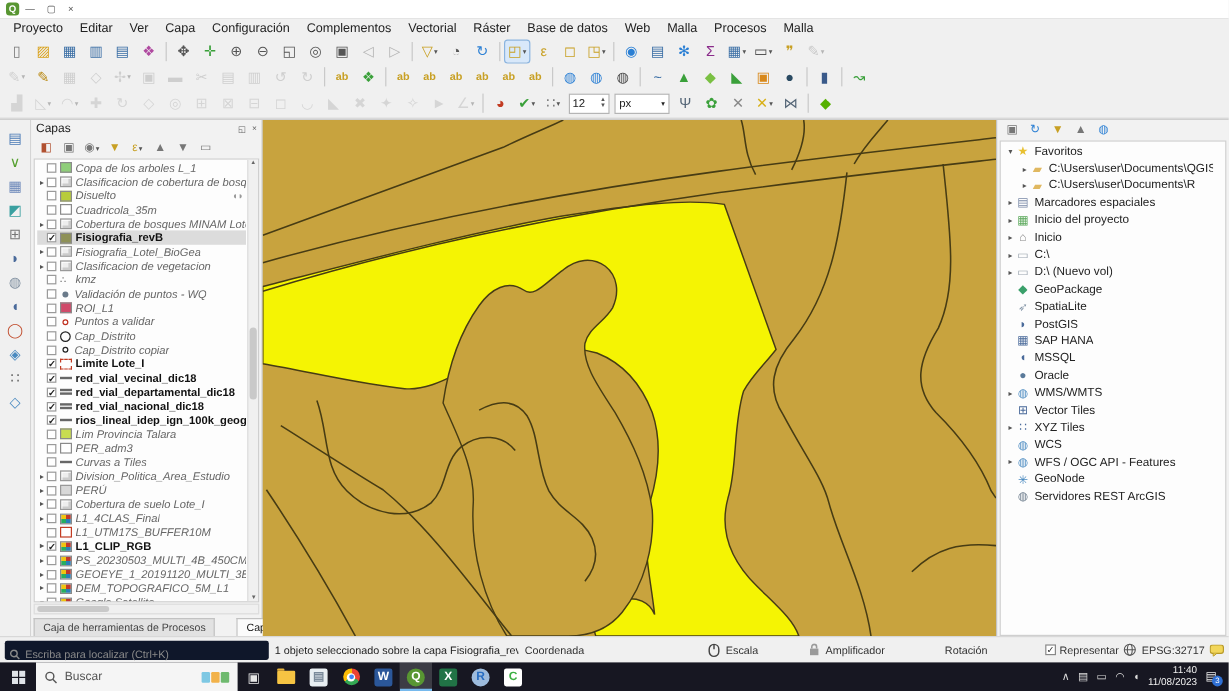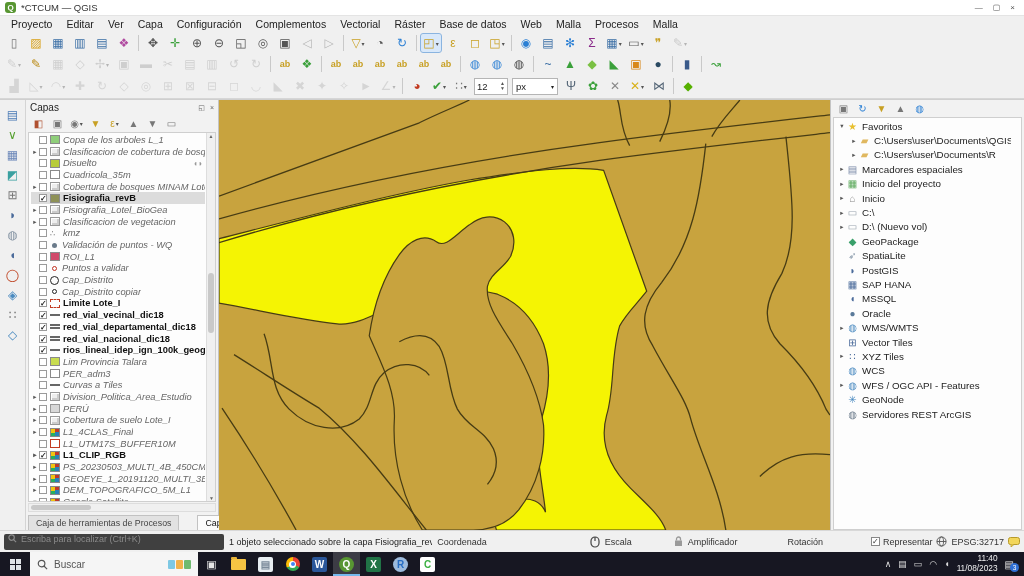--- a/index.html
+++ b/index.html
@@ -68,21 +68,21 @@
   
   .map { flex:1; position:relative; background:var(--map-tan); }
   .map svg { position:absolute; inset:0; width:100%; height:100%; }
 
   
   .brow { height:14.4px; display:flex; align-items:center; font-size:9.8px; color:#222; white-space:nowrap; overflow:hidden; }
   .bicon { width:13px; text-align:center; margin-right:3px; font-size:10px; flex:none; }
 
   
   .statusbar { height:22px; display:flex; align-items:center; padding:0 4px; gap:5px; background:#f0f0f0; border-top:1px solid #d8d8d8; font-size:9px; color:#333; }
-  .locator { width:220px; height:16px; display:flex; align-items:flex-start; gap:4px; background:#404040; border-radius:2px; padding:0 4px; color:#8a8a8a; }
+  .locator { width:220px; height:16px; display:flex; align-items:flex-end; gap:4px; background:#0f172a; border-radius:2px; padding:0 4px; color:#8a8a8a; }
   .statmsg { flex:1; color:#222; font-size:9px; white-space:nowrap; overflow:hidden; }
   .sfield { background:#fff; border:1px solid #b5b5b5; height:15px; display:flex; align-items:center; padding:0 3px; font-size:9px; color:#222;margin-top:42px; }
   .sflex { display:flex; align-items:center; gap:3px; white-space:nowrap; }
   .sico { width:13px; height:13px; display:flex; align-items:center; justify-content:center; }
   .chk { width:9px; height:9px; border:1px solid #888; background:#fff; font-size:8px; line-height:8px; text-align:center; }
 
   
   .taskbar { height:24px; background:var(--taskbar); display:flex; align-items:center; color:#e8e8e8; }
   .startbtn { width:30px; height:100%; display:flex; align-items:center; justify-content:center; }
   .winlogo { width:11px; height:11px; display:grid; grid-template-columns:1fr 1fr; gap:1px; }
@@ -106,21 +106,20 @@
 
   svg.mini { display:block; }
 </style>
 </head>
 <body>
 
 <div class="win">
 
   <div class="titlebar">
     <span class="qlogo">Q</span>
-    <span class="titletext">*CTCUM — QGIS</span>
     <span class="wbtns">
       <span>—</span>
       <span>▢</span>
       <span>×</span>
     </span>
   </div>
 
   <div class="menubar" id="menubar">
       <span class="mitem">Proyecto</span>
       <span class="mitem">Editar</span>

